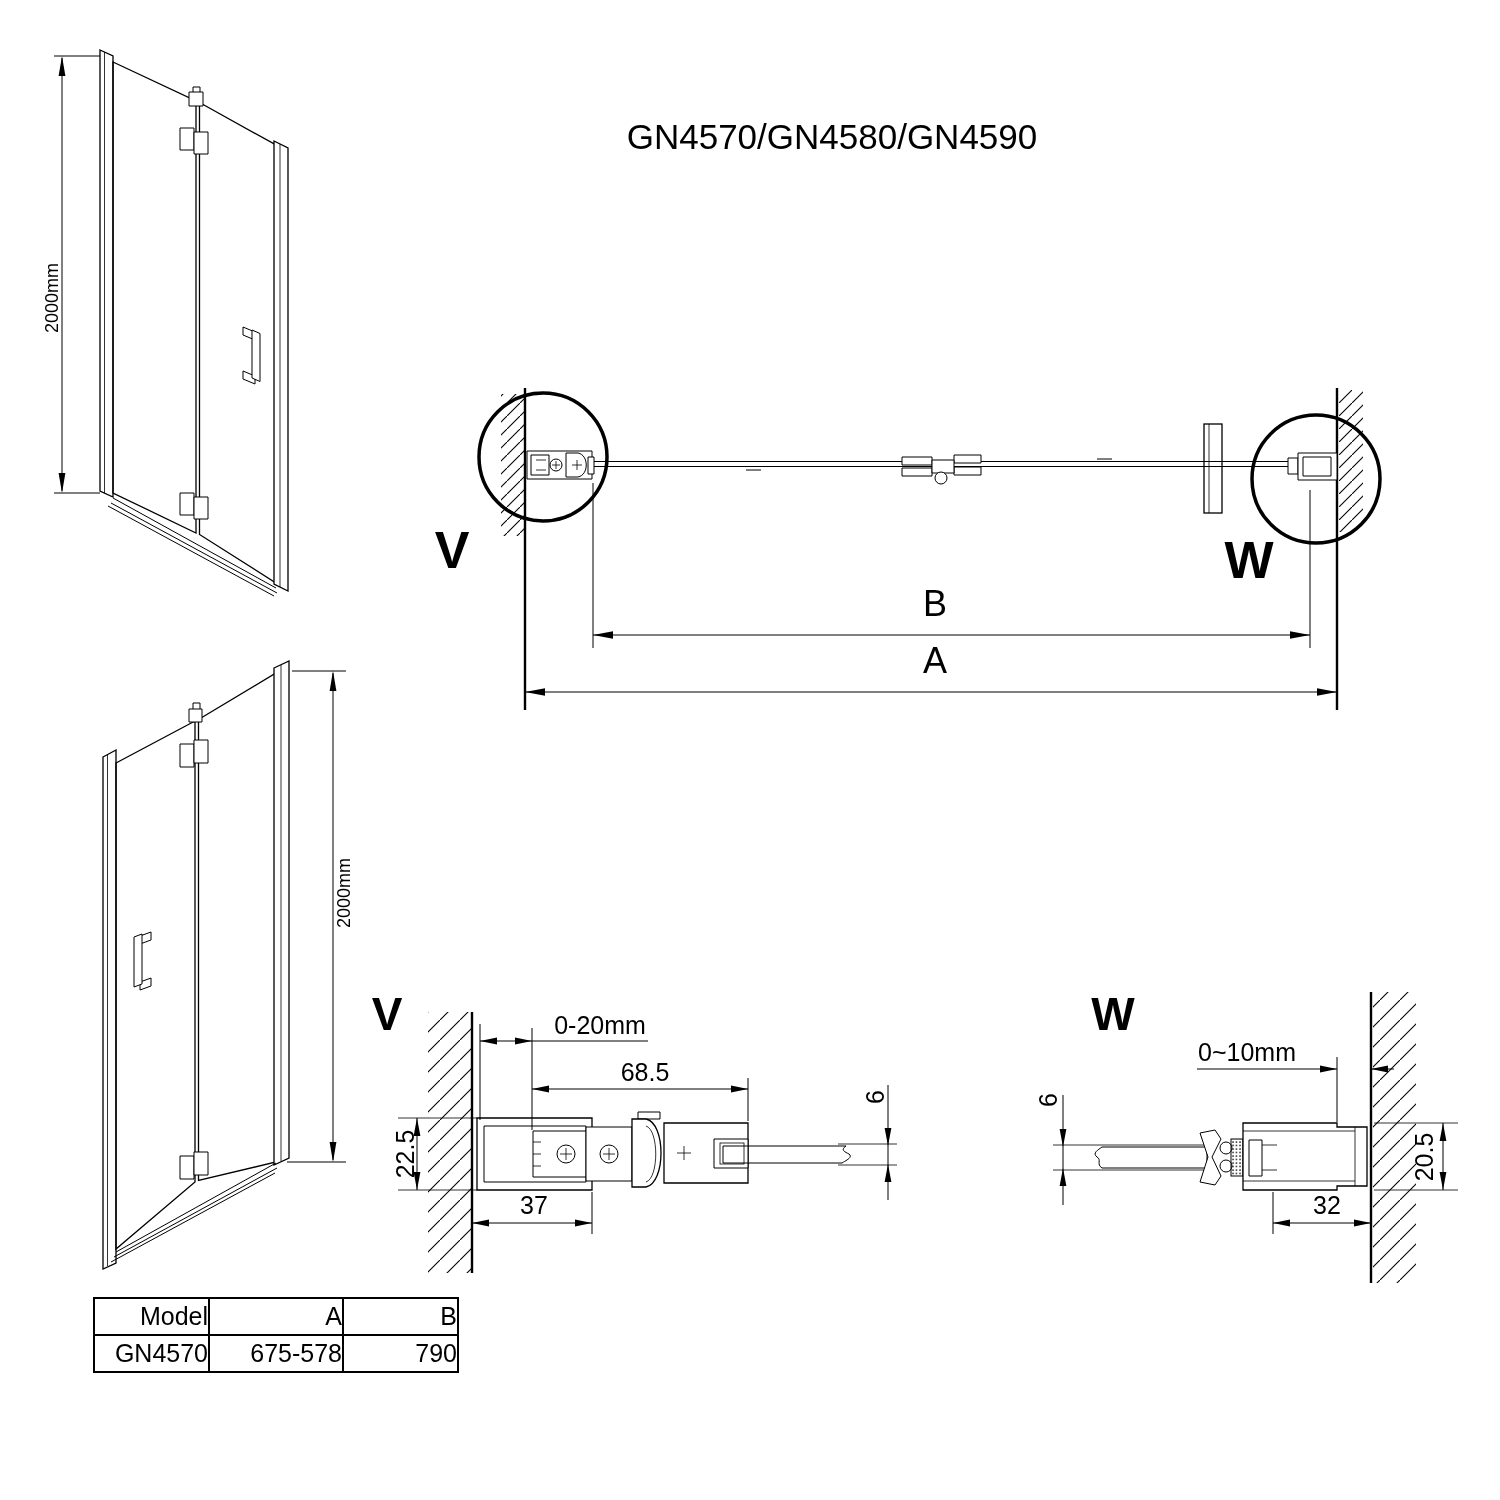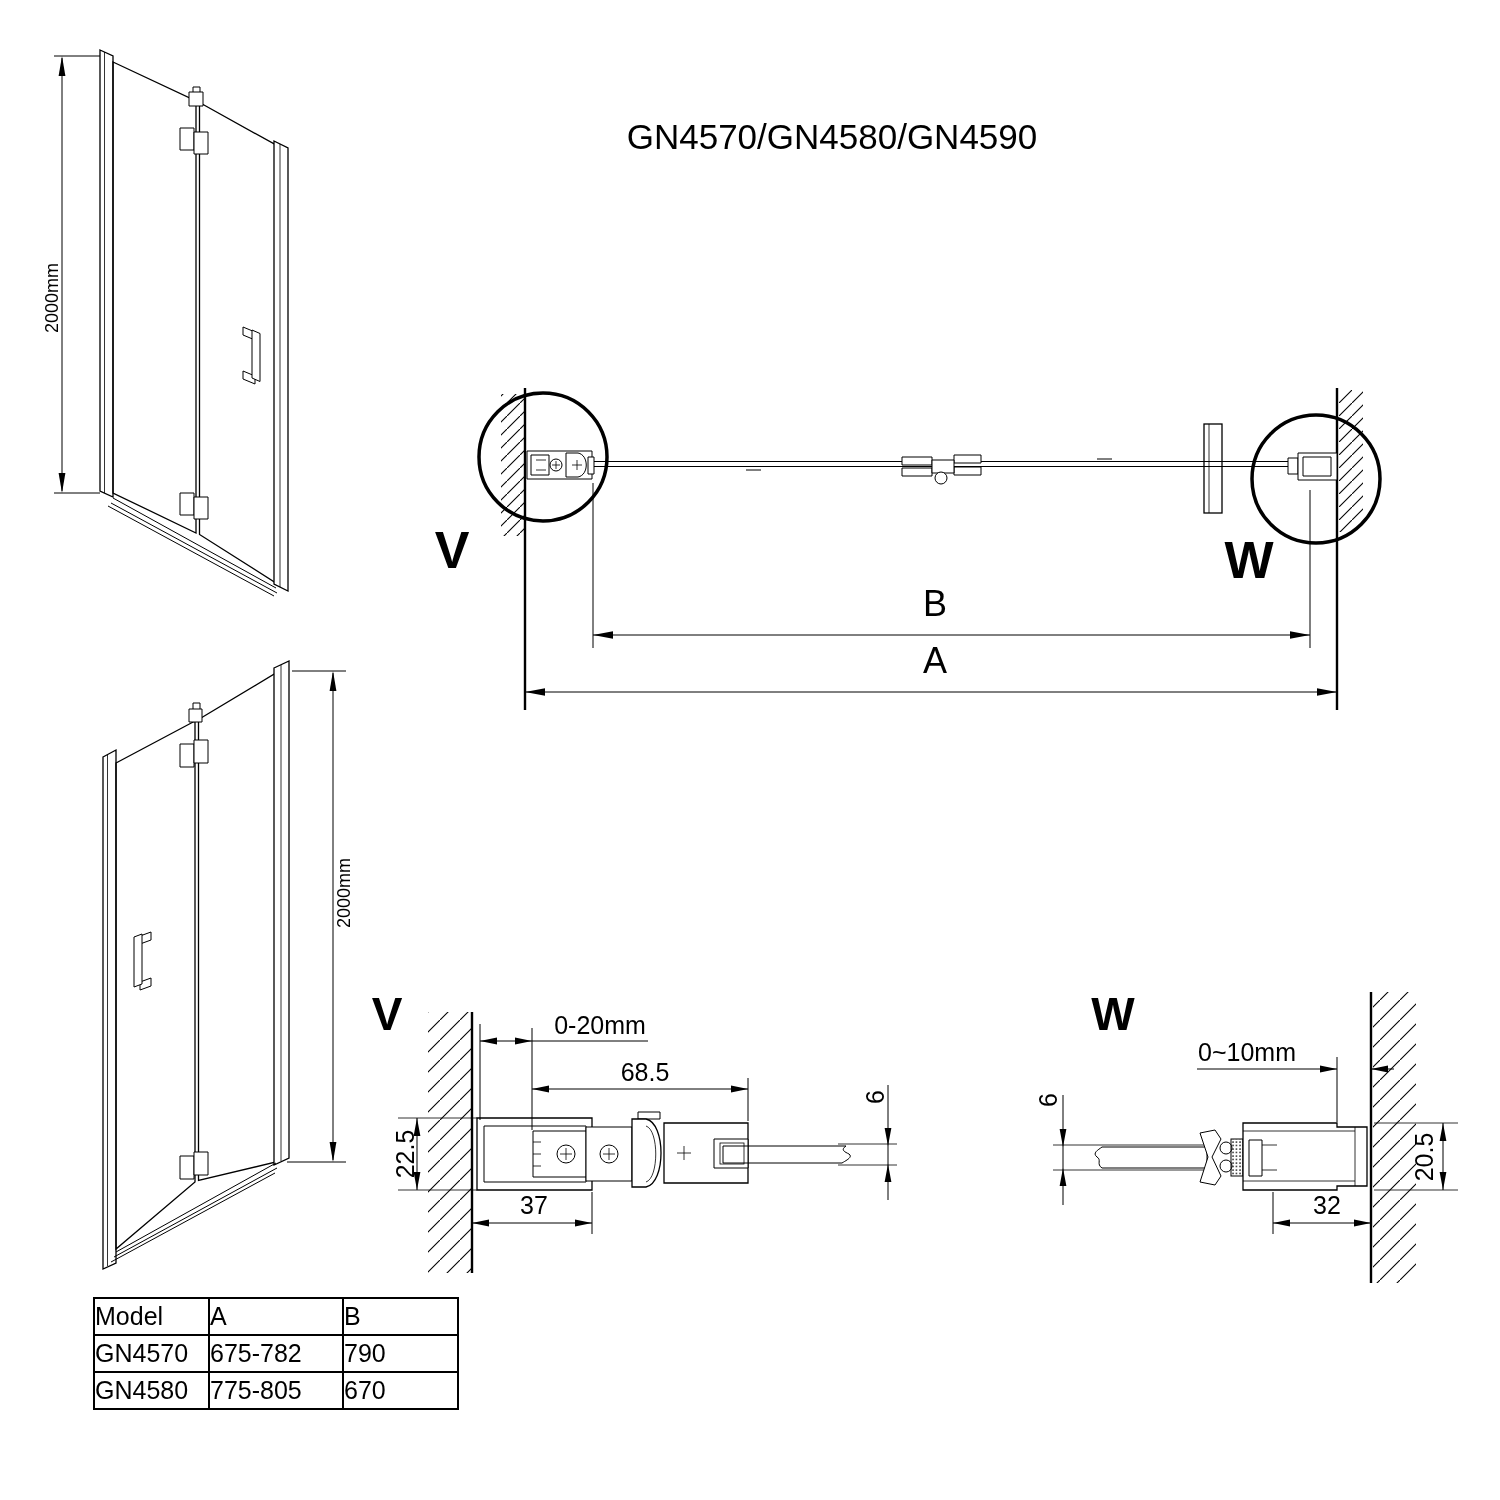--- a/index.html
+++ b/index.html
@@ -15,21 +15,21 @@
   .ln{stroke:#000;stroke-width:1;fill:none;}
   .ln13{stroke:#000;stroke-width:1.3;fill:none;}
   .thin{stroke:#000;stroke-width:0.8;fill:none;}
   .wall{stroke:#000;stroke-width:2.4;fill:none;}
   .circle-callout{stroke:#000;stroke-width:3.5;fill:none;}
   .wht{fill:#fff;stroke:#000;stroke-width:1.3;}
   .wht1{fill:#fff;stroke:#000;stroke-width:1;}
   .arrow{fill:#000;stroke:none;}
   #spec-table{position:absolute;left:93px;top:1297px;}
   #spec-table table{border-collapse:collapse;table-layout:fixed;}
-  #spec-table td{border:2px solid #000;height:35px;text-align:left;vertical-align:middle;
+  #spec-table td{border:2px solid #000;height:35px;text-align:right;vertical-align:middle;
     font-size:25px;padding:0;margin-top:28px;}
   #spec-table col.c1{width:115px;} #spec-table col.c2{width:134px;} #spec-table col.c3{width:115px;}
 </style>
 </head>
 <body>
 
 <svg id="drawing" width="1500" height="1500" viewBox="0 0 1500 1500">
   <defs>
     <pattern id="hatch" width="13" height="13" patternUnits="userSpaceOnUse">
       <path d="M-2,15 L15,-2" stroke="#000" stroke-width="1.1"></path>
@@ -356,23 +356,18 @@
         <col class="c3">
       </colgroup>
     <tbody>
       <tr>
         <td>Model</td>
         <td>A</td>
         <td>B</td>
       </tr>
       <tr>
         <td>GN4570</td>
-        <td>675-782</td>
+        <td>675-578</td>
         <td>790</td>
-      </tr>
-      <tr>
-        <td>GN4580</td>
-        <td>775-805</td>
-        <td>670</td>
       </tr>
     </tbody>
   </table>
 </div>
 
 </body></html>

